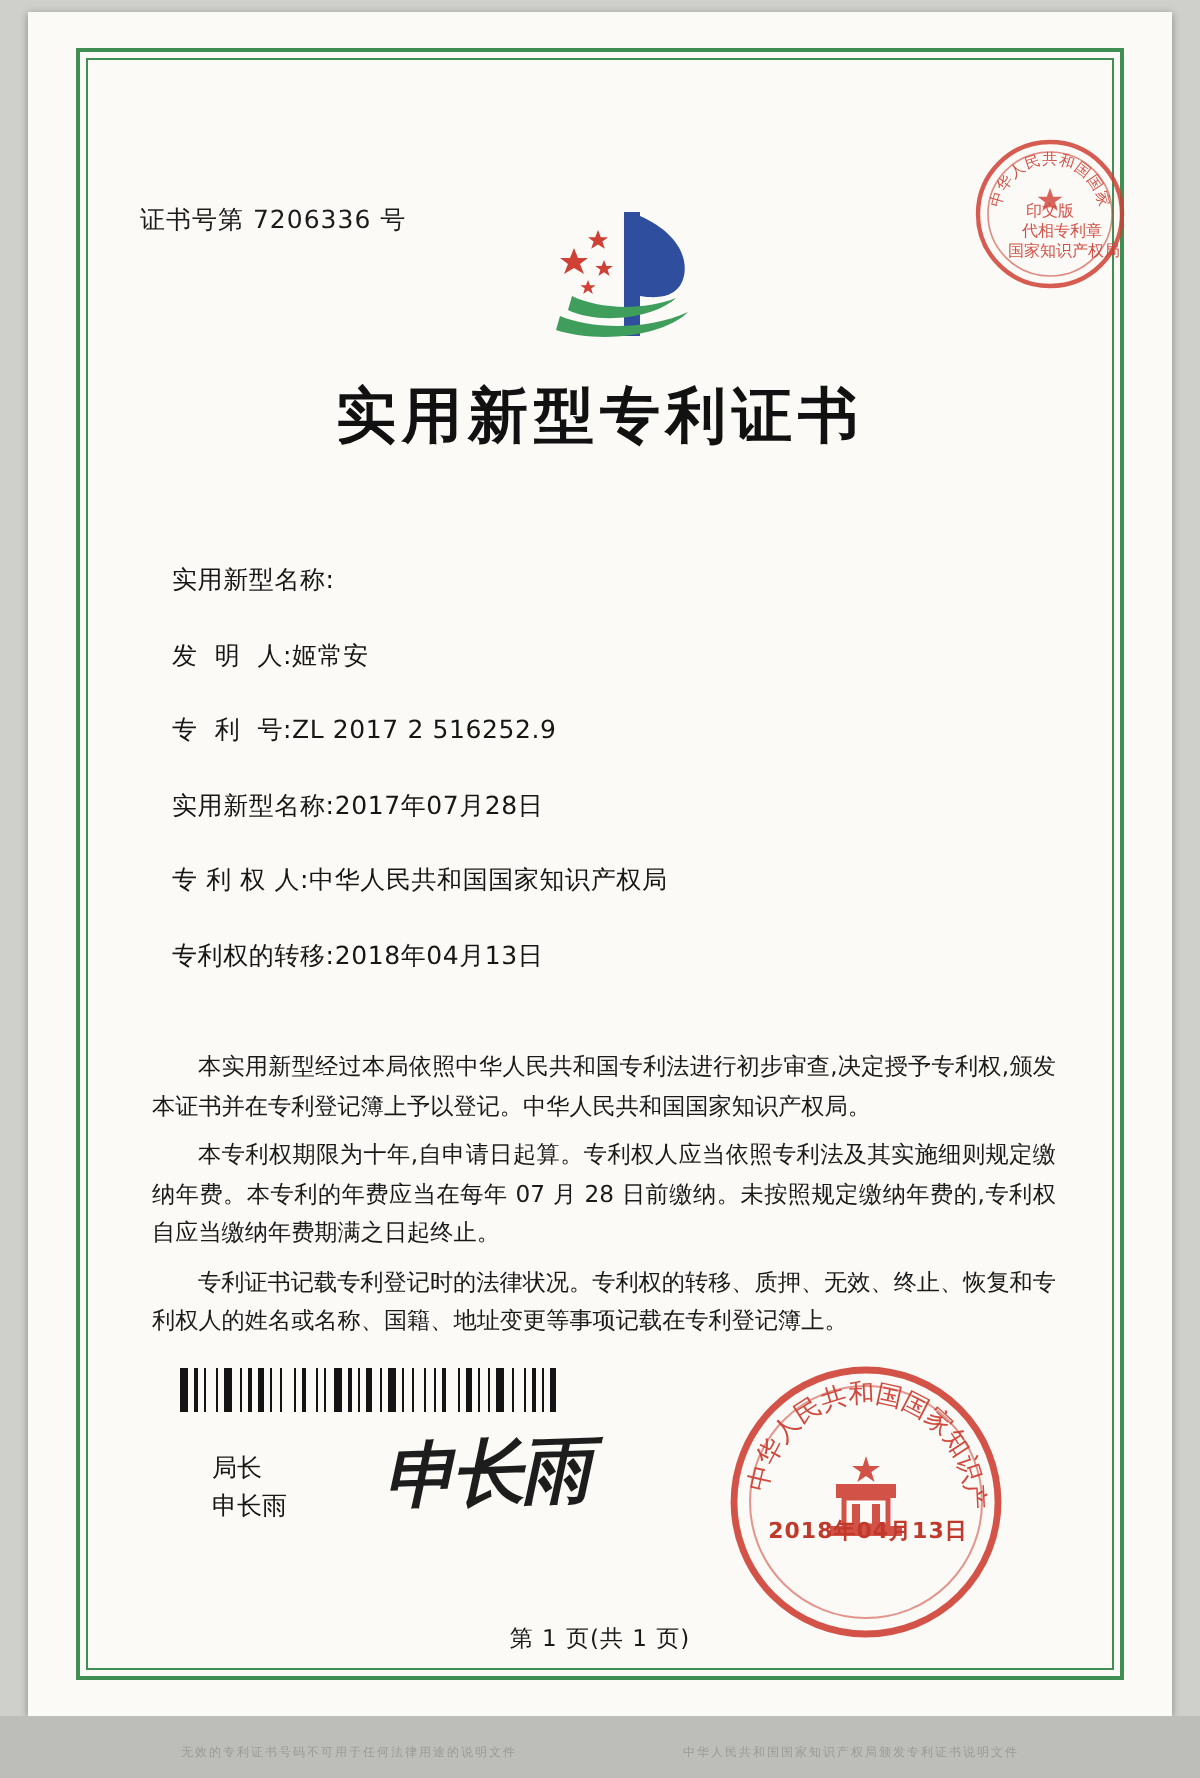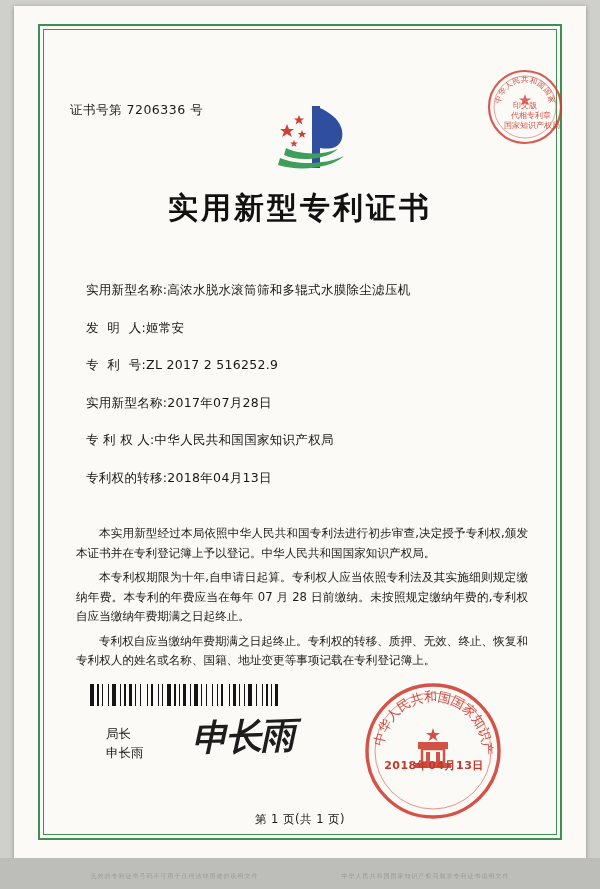--- a/index.html
+++ b/index.html
@@ -277,21 +277,20 @@
         </g>
         <polygon points="39,26 40.6,30.4 45.2,30.4 41.5,33.1 42.9,37.5 39,34.8 35.1,37.5 36.5,33.1 32.8,30.4 37.4,30.4" fill="#cf4035" opacity="0.8"></polygon>
       </svg>
     </div>
 
     <div class="main-title">实用新型专利证书</div>
 
     <div class="fields">
       <div class="field-row">
         <span class="field-label">实用新型名称:</span>
-        <span class="field-value">高浓水脱水滚筒筛和多辊式水膜除尘滤压机</span>
       </div>
       <div class="field-row">
         <span class="field-label">发  明  人:</span>
         <span class="field-value">姬常安</span>
       </div>
       <div class="field-row">
         <span class="field-label">专  利  号:</span>
         <span class="field-value">ZL 2017 2 516252.9</span>
       </div>
       <div class="field-row">
@@ -304,21 +303,21 @@
       </div>
       <div class="field-row">
         <span class="field-label">专利权的转移:</span>
         <span class="field-value">2018年04月13日</span>
       </div>
     </div>
 
     <div class="body-text">
       <p>本实用新型经过本局依照中华人民共和国专利法进行初步审查,决定授予专利权,颁发本证书并在专利登记簿上予以登记。中华人民共和国国家知识产权局。</p>
       <p>本专利权期限为十年,自申请日起算。专利权人应当依照专利法及其实施细则规定缴纳年费。本专利的年费应当在每年 07 月 28 日前缴纳。未按照规定缴纳年费的,专利权自应当缴纳年费期满之日起终止。</p>
-      <p>专利权自应当缴纳年费期满之日起终止。专利权的转移、质押、无效、终止、恢复和专利权人的姓名或名称、国籍、地址变更等事项记载在专利登记簿上。</p>
+      <p>专利证书记载专利登记时的法律状况。专利权的转移、质押、无效、终止、恢复和专利权人的姓名或名称、国籍、地址变更等事项记载在专利登记簿上。</p>
     </div>
 
     <div class="barcode"><i style="width: 4px; background: rgb(20, 20, 20);"></i><i style="width: 1px; background: transparent;"></i><i style="width: 2px; background: rgb(20, 20, 20);"></i><i style="width: 1px; background: transparent;"></i><i style="width: 1px; background: rgb(20, 20, 20);"></i><i style="width: 3px; background: transparent;"></i><i style="width: 1px; background: rgb(20, 20, 20);"></i><i style="width: 1px; background: transparent;"></i><i style="width: 4px; background: rgb(20, 20, 20);"></i><i style="width: 2px; background: transparent;"></i><i style="width: 1px; background: rgb(20, 20, 20);"></i><i style="width: 1px; background: transparent;"></i><i style="width: 2px; background: rgb(20, 20, 20);"></i><i style="width: 1px; background: transparent;"></i><i style="width: 3px; background: rgb(20, 20, 20);"></i><i style="width: 1px; background: transparent;"></i><i style="width: 1px; background: rgb(20, 20, 20);"></i><i style="width: 2px; background: transparent;"></i><i style="width: 1px; background: rgb(20, 20, 20);"></i><i style="width: 4px; background: transparent;"></i><i style="width: 1px; background: rgb(20, 20, 20);"></i><i style="width: 1px; background: transparent;"></i><i style="width: 2px; background: rgb(20, 20, 20);"></i><i style="width: 3px; background: transparent;"></i><i style="width: 1px; background: rgb(20, 20, 20);"></i><i style="width: 1px; background: transparent;"></i><i style="width: 1px; background: rgb(20, 20, 20);"></i><i style="width: 2px; background: transparent;"></i><i style="width: 4px; background: rgb(20, 20, 20);"></i><i style="width: 1px; background: transparent;"></i><i style="width: 2px; background: rgb(20, 20, 20);"></i><i style="width: 1px; background: transparent;"></i><i style="width: 1px; background: rgb(20, 20, 20);"></i><i style="width: 1px; background: transparent;"></i><i style="width: 3px; background: rgb(20, 20, 20);"></i><i style="width: 2px; background: transparent;"></i><i style="width: 1px; background: rgb(20, 20, 20);"></i><i style="width: 1px; background: transparent;"></i><i style="width: 4px; background: rgb(20, 20, 20);"></i><i style="width: 1px; background: transparent;"></i><i style="width: 1px; background: rgb(20, 20, 20);"></i><i style="width: 2px; background: transparent;"></i><i style="width: 1px; background: rgb(20, 20, 20);"></i><i style="width: 3px; background: transparent;"></i><i style="width: 1px; background: rgb(20, 20, 20);"></i><i style="width: 2px; background: transparent;"></i><i style="width: 1px; background: rgb(20, 20, 20);"></i><i style="width: 1px; background: transparent;"></i><i style="width: 2px; background: rgb(20, 20, 20);"></i><i style="width: 4px; background: transparent;"></i><i style="width: 1px; background: rgb(20, 20, 20);"></i><i style="width: 1px; background: transparent;"></i><i style="width: 3px; background: rgb(20, 20, 20);"></i><i style="width: 1px; background: transparent;"></i><i style="width: 1px; background: rgb(20, 20, 20);"></i><i style="width: 2px; background: transparent;"></i><i style="width: 1px; background: rgb(20, 20, 20);"></i><i style="width: 1px; background: transparent;"></i><i style="width: 4px; background: rgb(20, 20, 20);"></i><i style="width: 2px; background: transparent;"></i><i style="width: 1px; background: rgb(20, 20, 20);"></i><i style="width: 3px; background: transparent;"></i><i style="width: 1px; background: rgb(20, 20, 20);"></i><i style="width: 1px; background: transparent;"></i><i style="width: 2px; background: rgb(20, 20, 20);"></i><i style="width: 1px; background: transparent;"></i><i style="width: 1px; background: rgb(20, 20, 20);"></i><i style="width: 1px; background: transparent;"></i><i style="width: 3px; background: rgb(20, 20, 20);"></i><i style="width: 4px; background: transparent;"></i></div>
 
     <div class="director">
       <div>局长</div>
       <div>申长雨</div>
     </div>
     <div class="signature">申长雨</div>
 

